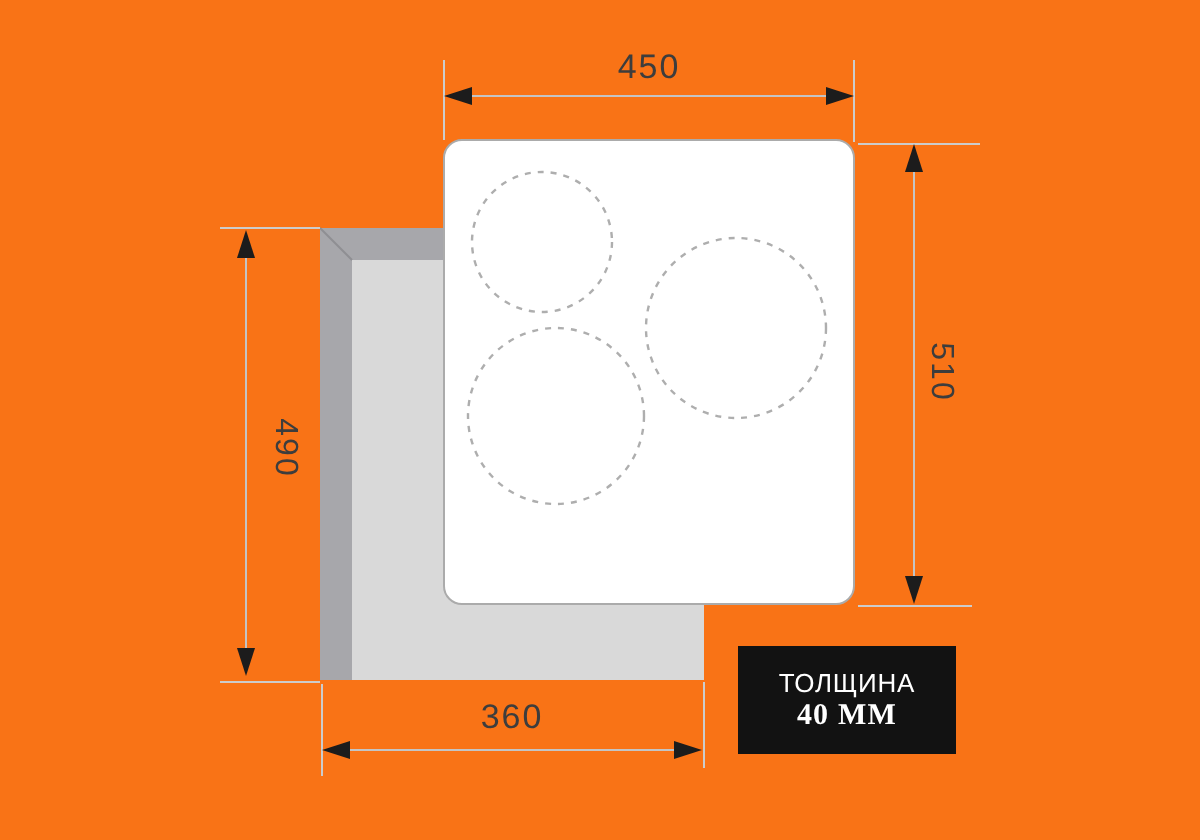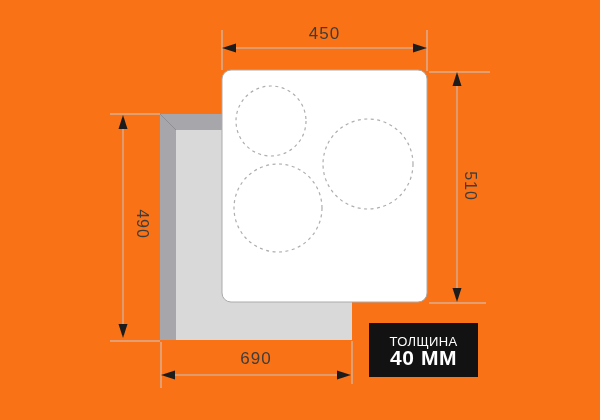--- a/index.html
+++ b/index.html
@@ -20,21 +20,21 @@
     text-align:center;white-space:nowrap;
   }
   .dimlabel.vert{transform:rotate(90deg);transform-origin:center center;font-size:16px;}
   
   .badge{
     position:absolute;left:369px;top:323px;width:109px;height:54px;
     background:#121212;border-radius:0;color:#ffffff;
     display:flex;flex-direction:column;align-items:center;justify-content:center;
     line-height:16px;font-size:13px;letter-spacing:0.4px;
   }
-  .badge .b3{font-weight:bold;font-size:21px;letter-spacing:0.6px;}
+  .badge .b3{font-weight:bold;font-size:15px;letter-spacing:0.6px;font-family:Liberation Serif, serif;}
 </style>
 </head>
 <body>
 
 <div class="stage">
 
   <svg width="600" height="420" viewBox="0 0 600 420">
 
     <g>
       <polygon points="160,114 352,114 352,340 160,340" fill="#d9d9d9"></polygon>
@@ -82,20 +82,20 @@
       <polygon points="351,375 337,370.5 337,379.5" class="arrow"></polygon>
     </g>
   </svg>
 
   <div class="dimlabel" style="left:222px;top:24px;width:205px;">450</div>
 
   <div class="dimlabel vert" style="left:444px;top:177px;width:52px;">510</div>
 
   <div class="dimlabel vert" style="left:116px;top:215px;width:52px;">490</div>
 
-  <div class="dimlabel" style="left:161px;top:349px;width:190px;">690</div>
+  <div class="dimlabel" style="left:161px;top:349px;width:190px;">360</div>
 
   <div class="badge">
     <div class="b1">ТОЛЩИНА</div>
     <div class="b3">40 ММ</div>
   </div>
 
 </div>
 
 </body></html>

